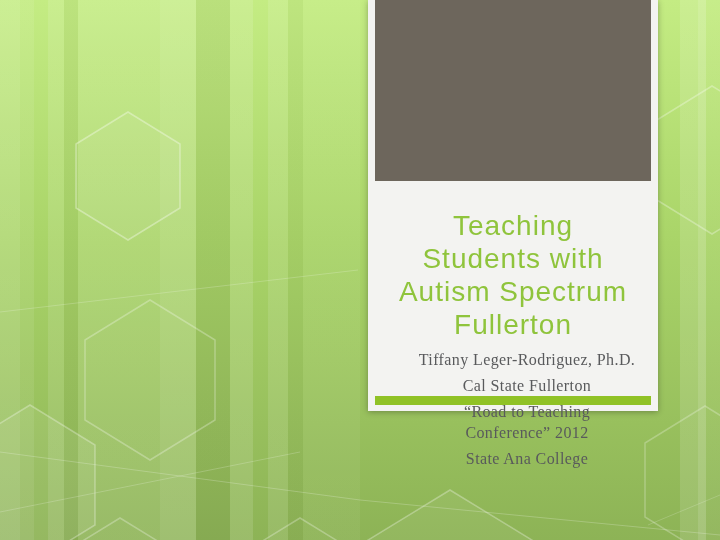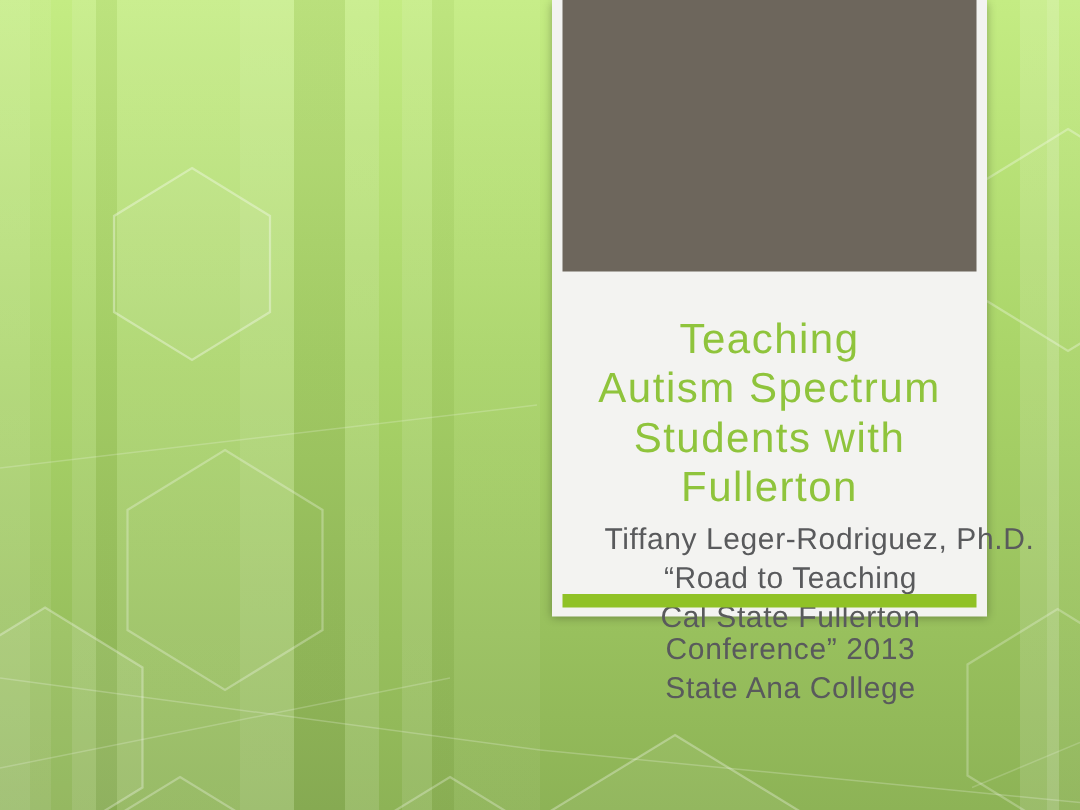--- a/index.html
+++ b/index.html
@@ -46,21 +46,21 @@
     background: #6D665C;
   }
   .title {
     margin: 28px 0 0 0; padding: 0;
     font-size: 28px; line-height: 33px; font-weight: 400;
     letter-spacing: 1px; color: #8FC43C; text-align: center;
   }
   .title-line { display: block; white-space: nowrap; }
   .subtitle {
     margin: 9px 0 0 28px;
-    font-size: 20px; letter-spacing: .4px; color: #595A5C; text-align: center;
+    font-size: 16px; letter-spacing: .4px; color: #595A5C; text-align: center; font-family: Liberation Serif, serif;
   }
   .sub-line { line-height: 20px; margin-top: 6px; white-space: nowrap; }
   .sub-line:first-child { margin-top: 0; }
   .sub-line.cont { margin-top: 1px; }
   .accent-bar {
     position: absolute; left: 7px; right: 7px; bottom: 6px; height: 9px;
     background: #90C226;
   }
 </style>
 </head>
@@ -85,30 +85,30 @@
     <line x1="360" y1="500" x2="720" y2="535" stroke="rgba(255,255,255,0.22)" stroke-width="1"></line>
     <line x1="648" y1="525" x2="720" y2="495" stroke="rgba(255,255,255,0.18)" stroke-width="1"></line>
   </svg>
 
   <div class="card">
 
     <div class="photo"></div>
 
     <h1 class="title">
       <span class="title-line">Teaching</span>
+      <span class="title-line">Students with</span>
       <span class="title-line">Autism Spectrum</span>
-      <span class="title-line">Students with</span>
       <span class="title-line">Fullerton</span>
     </h1>
 
     <div class="subtitle">
       <div class="sub-line">Tiffany Leger-Rodriguez, Ph.D.</div>
+      <div class="sub-line">Cal State Fullerton</div>
       <div class="sub-line">“Road to Teaching</div>
-      <div class="sub-line">Cal State Fullerton</div>
-      <div class="sub-line cont">Conference” 2013</div>
+      <div class="sub-line cont">Conference” 2012</div>
       <div class="sub-line">State Ana College</div>
     </div>
 
     <div class="accent-bar"></div>
 
   </div>
 
 </div>
 
 </body></html>

